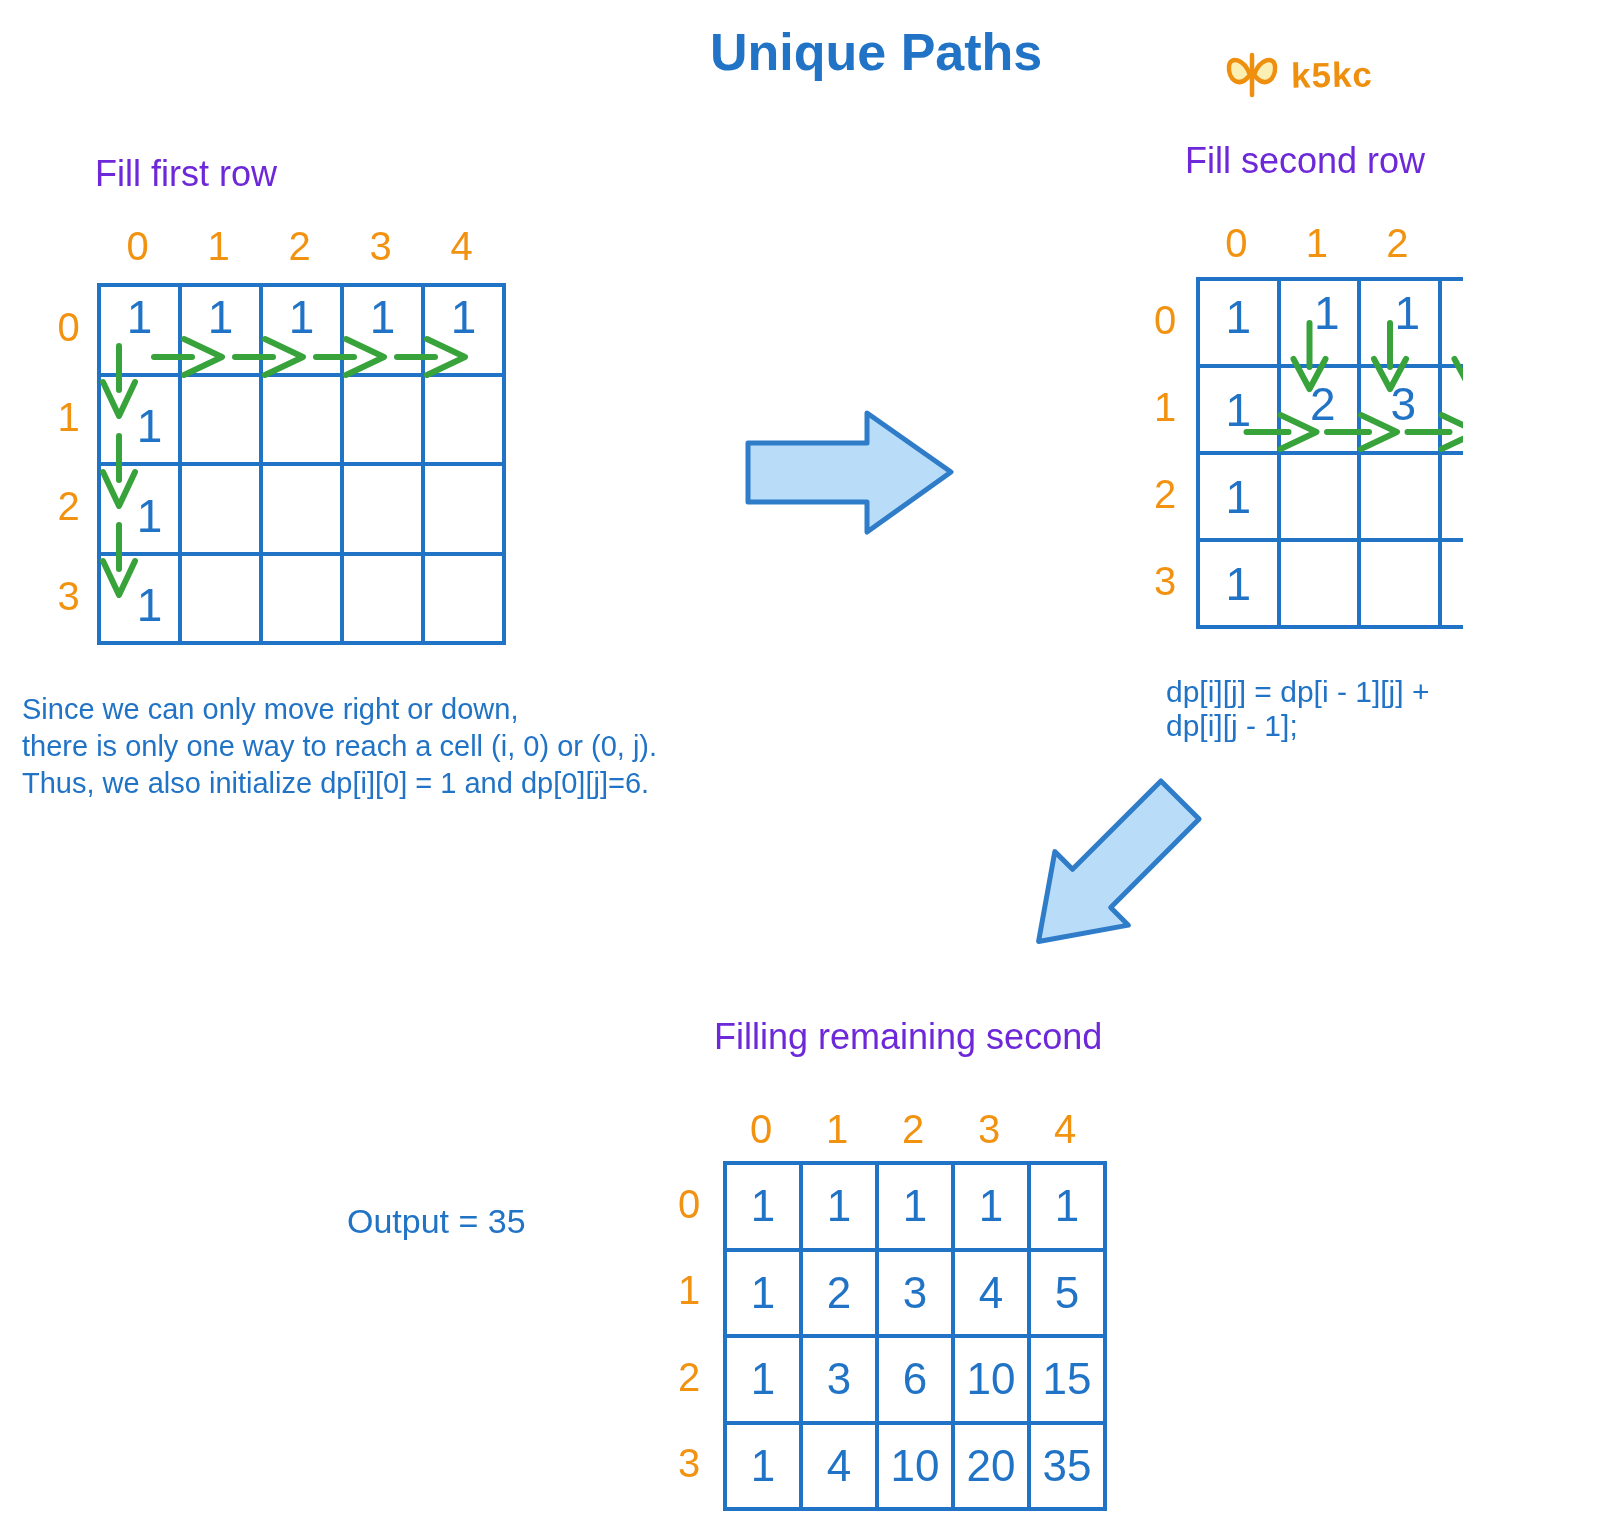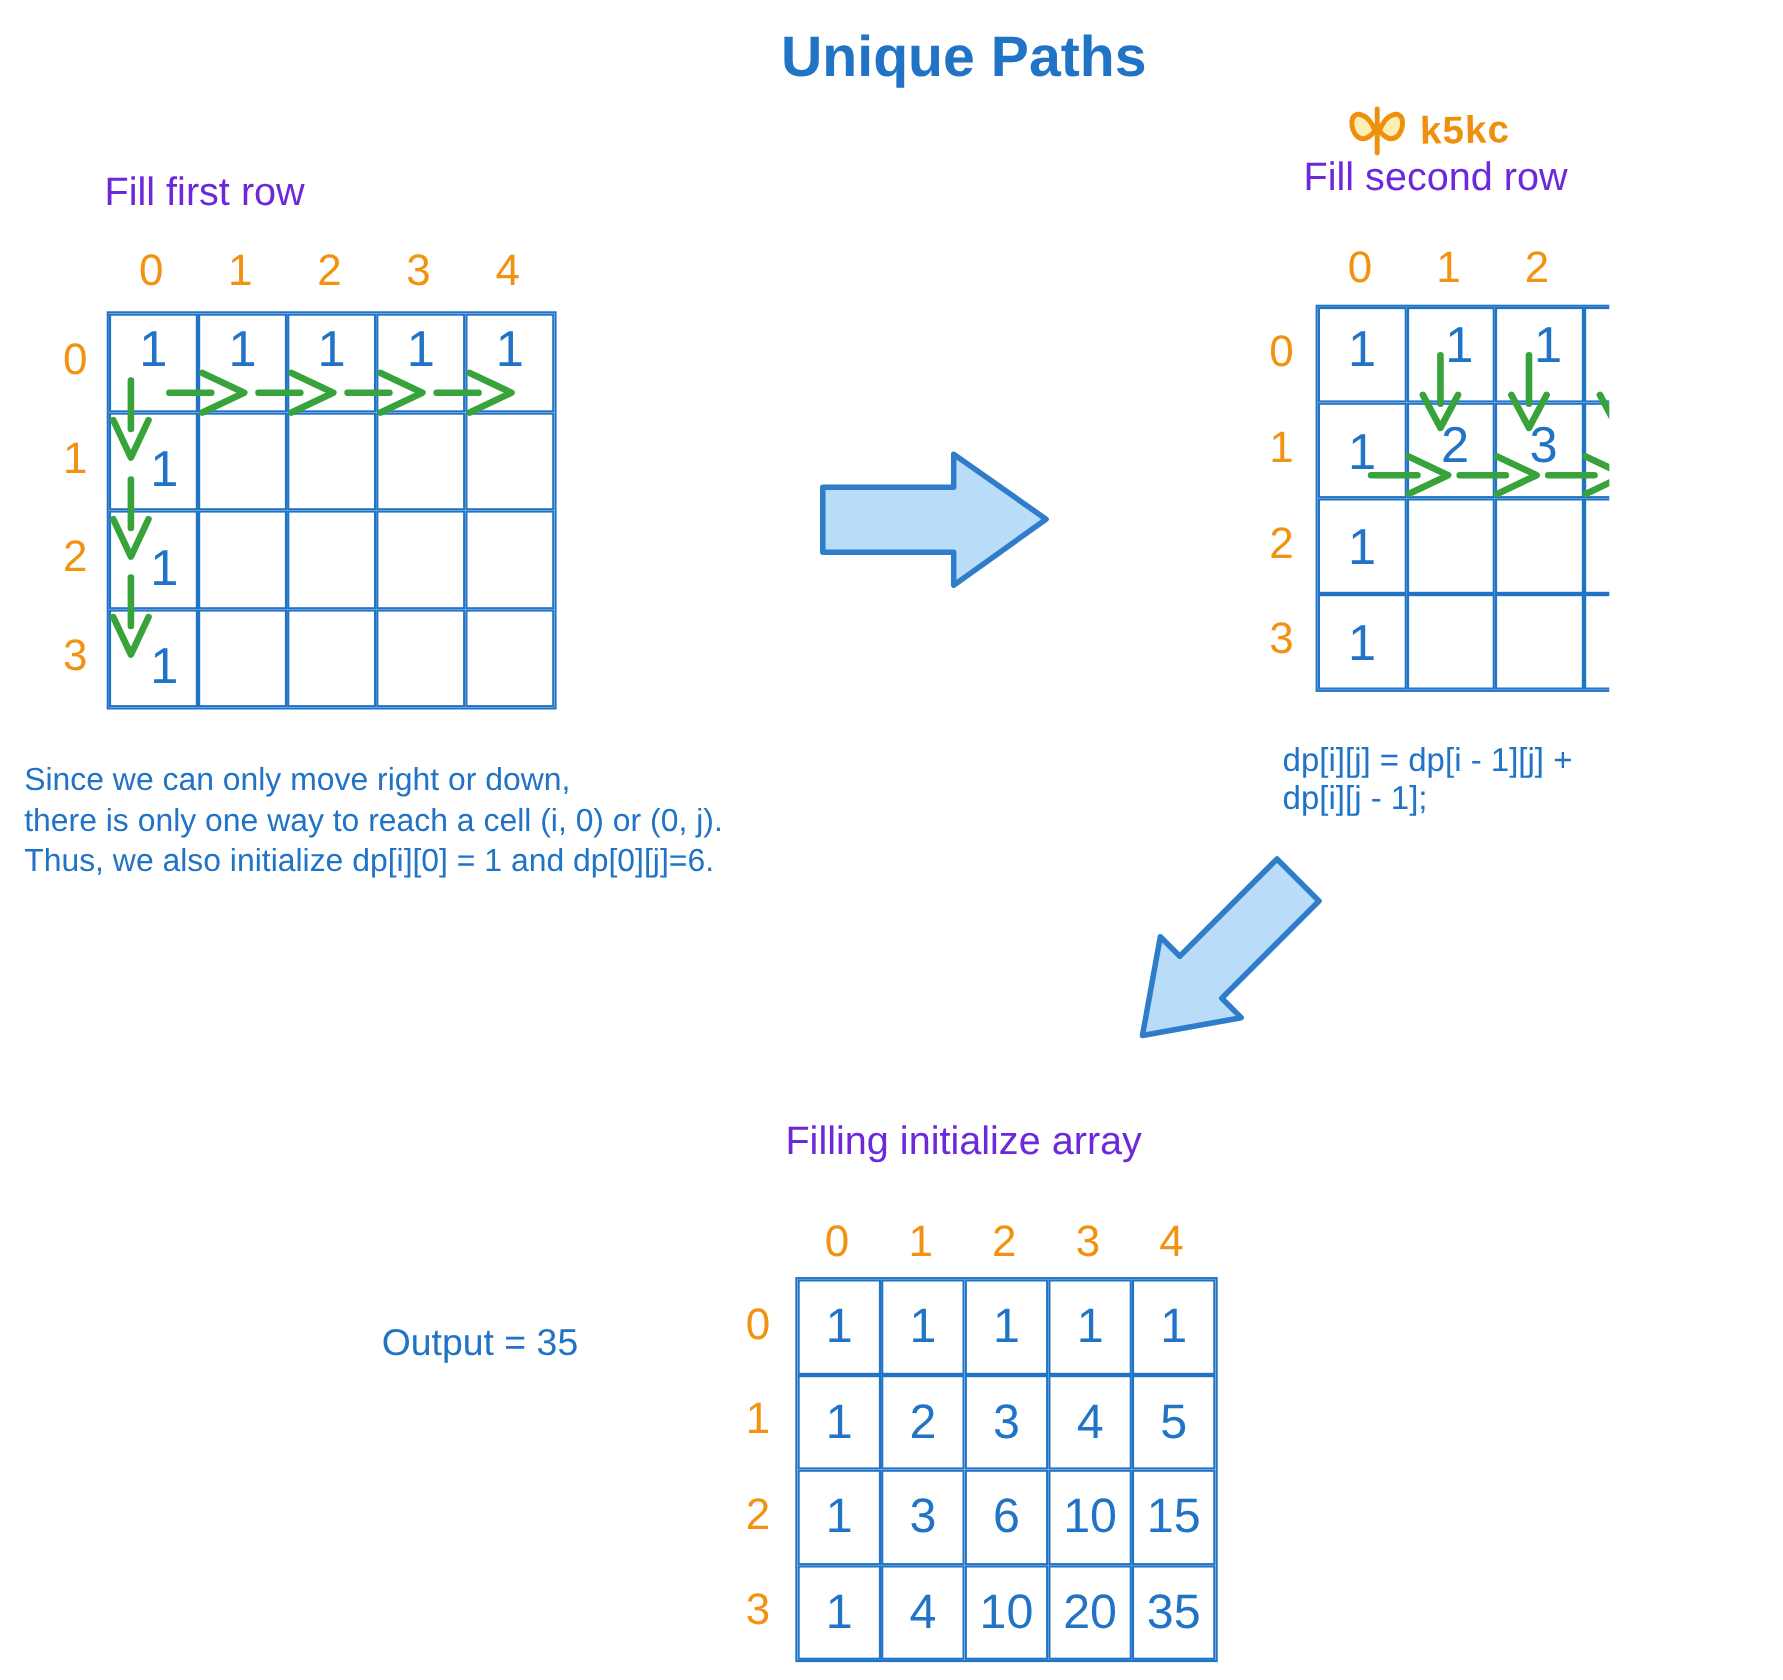--- a/index.html
+++ b/index.html
@@ -6,21 +6,21 @@
   .canvas{
     position:relative; width:1463px; height:1527px; background:#ffffff;
     font-family:"Liberation Sans","DejaVu Sans",sans-serif; overflow:hidden;
   }
   .abs{position:absolute;}
 
   
   .title{
     left:710px; top:22px; font-size:52px; font-weight:bold; color:#2173c6; letter-spacing:0;
   }
-  .logo{left:1224px; top:52px; display:flex; align-items:center;margin-top:44px;}
+  .logo{left:1224px; top:52px; display:flex; align-items:center;}
   .logo-text{
     font-size:35px; font-weight:bold; color:#ef8f0e; margin-left:11px;
     letter-spacing:1px; transform:rotate(-1deg);
   }
   .section-heading{font-size:36px; color:#6d28d9;}
   .h-first{left:95px; top:153px;}
   .h-second{left:1185px; top:140px;}
   .h-final{left:714px; top:1016px;}
   .note{left:22px; top:645px; font-size:29px; line-height:37px; color:#2173c6;margin-top:46px;}
   .formula{left:1166px; top:675px; font-size:30px; color:#2173c6;}
@@ -286,21 +286,21 @@
       <path class="garr" d="M326 138 L362 155 L326 172"></path>
   </svg>
   <div class="abs formula">dp[i][j] = dp[i - 1][j] + dp[i][j - 1];</div>
 
   <svg class="overlay bigarrow" style="left:1012px; top:785px;" width="200" height="185">
     <g transform="translate(168,15) rotate(135)">
       <polygon points="0,-27 125,-27 125,-52 200,0 125,52 125,27 0,27"></polygon>
     </g>
   </svg>
 
-  <div class="abs section-heading h-final">Filling initialize array</div>
+  <div class="abs section-heading h-final">Filling remaining second</div>
   <div class="abs output">Output = 35</div>
   <div class="gridwrap" id="grid-final">
       <div class="clabels">
         <div class="clabel">0</div>
         <div class="clabel">1</div>
         <div class="clabel">2</div>
         <div class="clabel">3</div>
         <div class="clabel">4</div>
       </div>
       <div class="gbody">

